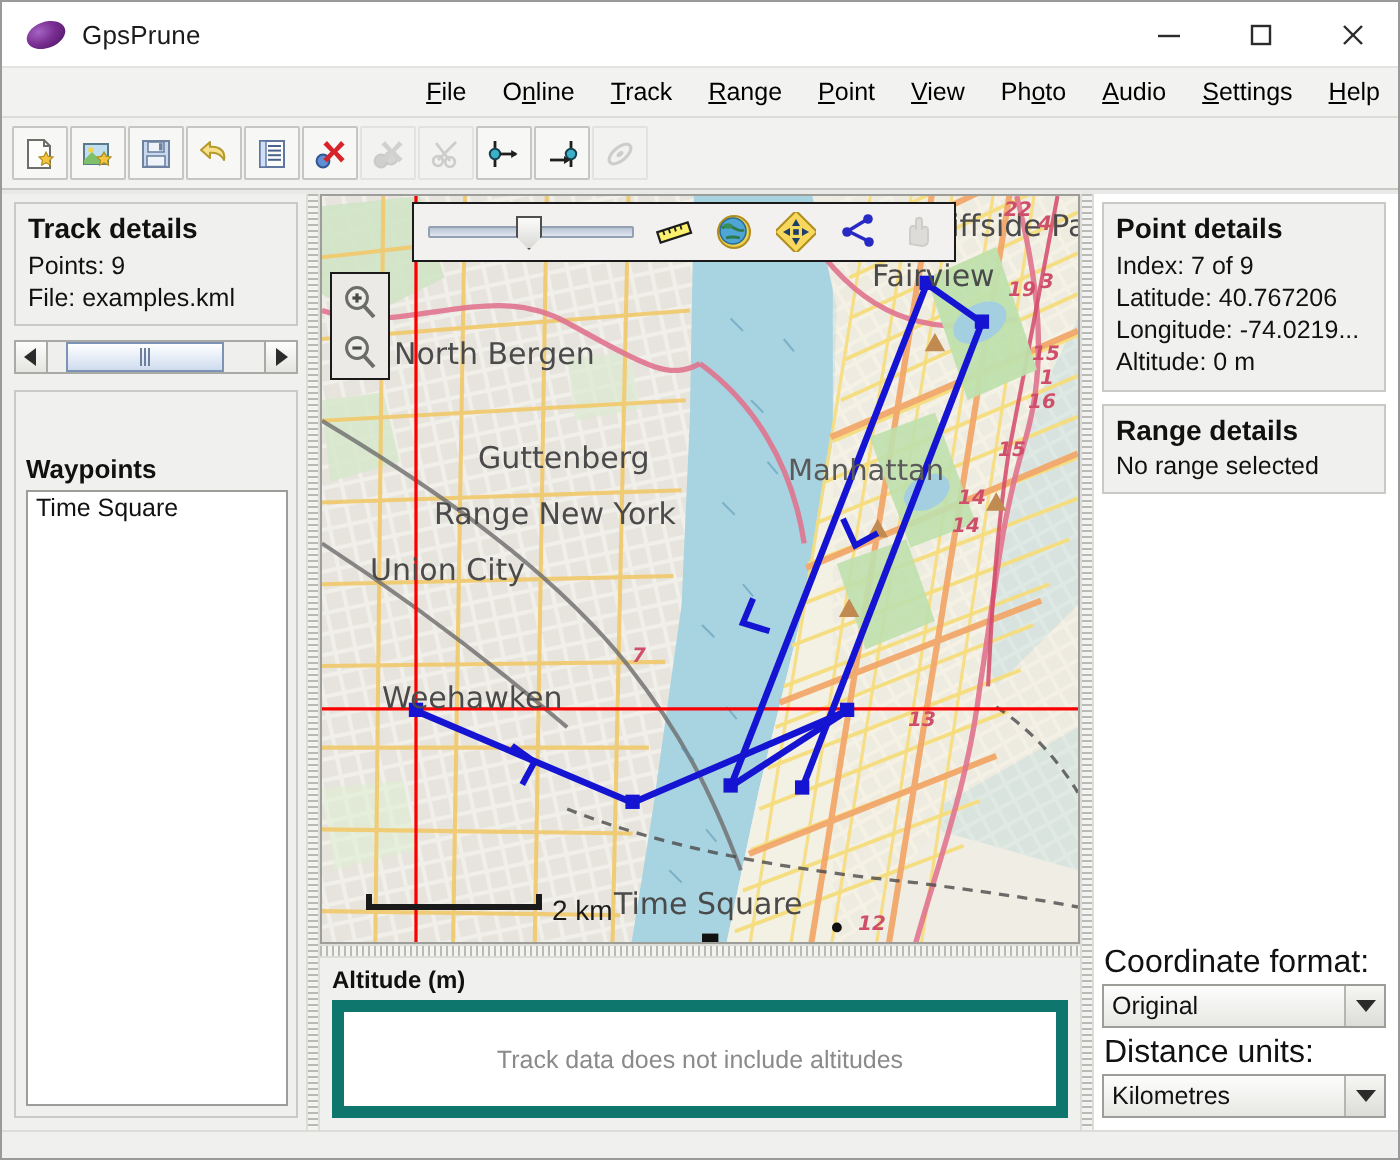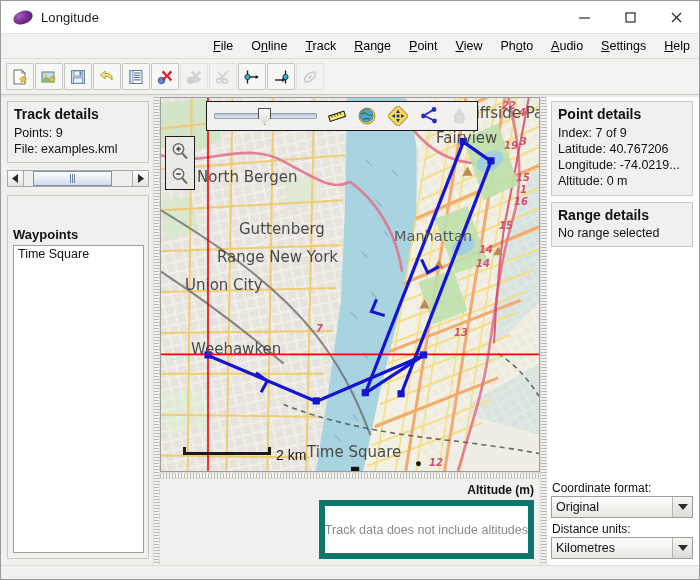--- a/index.html
+++ b/index.html
@@ -242,41 +242,40 @@
       repeating-linear-gradient(to right, #b9b9b5 0px, #b9b9b5 1px, #f3f3f1 1px, #f3f3f1 3px);
     border-top: 1px solid #dcdcd8; border-bottom: 1px solid #dcdcd8;
   }
 
   .alt-panel {
     flex: 1 1 auto;
     background: #f0f0ee;
     padding: 4px 6px 6px 6px;
     display: flex; flex-direction: column;
     min-height: 0;
-    align-items: flex-end;
   }
   .alt-title { font-size: 12px; font-weight: bold; color: #111; margin-bottom: 3px; }
   .alt-chart {
     flex: 1 1 auto;
     background: #ffffff;
     border: 6px solid #0f766e;
     display: flex; align-items: center; justify-content: center;
     min-height: 0;
   }
   .alt-msg { font-size: 12.5px; color: #8a8a8a; }
 
   
   .right-panel {
     width: 152px; flex: 0 0 152px;
     background: #ffffff;
     display: flex; flex-direction: column;
     padding: 4px 6px 6px 4px;
   }
   .rp-spacer { flex: 1 1 auto; }
-  .sel-label { font-size: 12px; color: #111; margin: 4px 0 1px 1px; font-weight:500;}
+  .sel-label { font-size: 16px; color: #111; margin: 4px 0 1px 1px; font-weight:500;}
   .combo {
     height: 22px;
     border: 1px solid #9d9d99;
     background: linear-gradient(to bottom,#fdfdfd,#e7e7e3);
     display: flex; align-items: center;
     font-size: 12.5px; color: #111;
     padding-left: 4px;
     position: relative;
   }
   .combo-arrow {
@@ -297,21 +296,21 @@
     border-top: 1px solid #dcdcd8;
   }
 </style>
 </head>
 <body>
 
 <div class="window">
 
   <div class="titlebar">
     <div class="app-logo"></div>
-    <div class="app-title">Longitude</div>
+    <div class="app-title">GpsPrune</div>
     <div class="win-buttons">
       <div class="win-btn">
         <svg width="13" height="13" viewBox="0 0 13 13">
             <line x1="1" y1="7" x2="12" y2="7" stroke="#2b2b2b" stroke-width="1.2"></line>
           </svg>
       </div>
       <div class="win-btn">
         <svg width="13" height="13" viewBox="0 0 13 13">
             <rect x="2" y="2" width="9" height="9" fill="none" stroke="#2b2b2b" stroke-width="1.2"></rect>
           </svg>
@@ -642,21 +641,21 @@
         <div class="map-label hwy-num" style="left:358px;top:9px;">4</div>
         <div class="map-label hwy-num" style="left:343px;top:42px;">19</div>
         <div class="map-label hwy-num" style="left:359px;top:38px;">3</div>
         <div class="map-label hwy-num" style="left:355px;top:74px;">15</div>
         <div class="map-label hwy-num" style="left:359px;top:86px;">1</div>
         <div class="map-label hwy-num" style="left:353px;top:98px;">16</div>
         <div class="map-label hwy-num" style="left:338px;top:122px;">15</div>
         <div class="map-label hwy-num" style="left:318px;top:146px;">14</div>
         <div class="map-label hwy-num" style="left:315px;top:160px;">14</div>
         <div class="map-label hwy-num" style="left:155px;top:225px;">7</div>
-        <div class="map-label hwy-num" style="left:293px;top:229px;">13</div>
+        <div class="map-label hwy-num" style="left:293px;top:257px;">13</div>
         <div class="map-label hwy-num" style="left:268px;top:359px;">12</div>
 
         <div class="map-toolbar">
           <div class="mt-slider">
             <div class="mt-track"></div>
             <div class="mt-thumb"></div>
           </div>
           <div class="mt-icon">
             <svg width="20" height="18" viewBox="0 0 20 18">
               <g transform="rotate(-18 10 9)">

